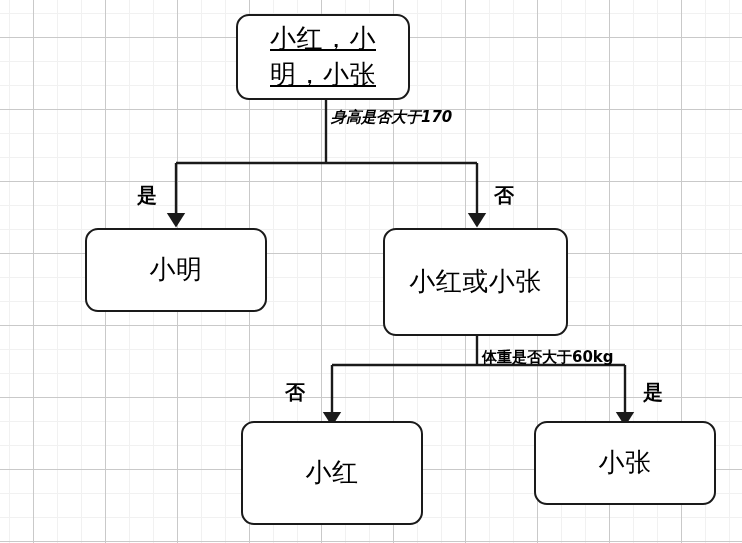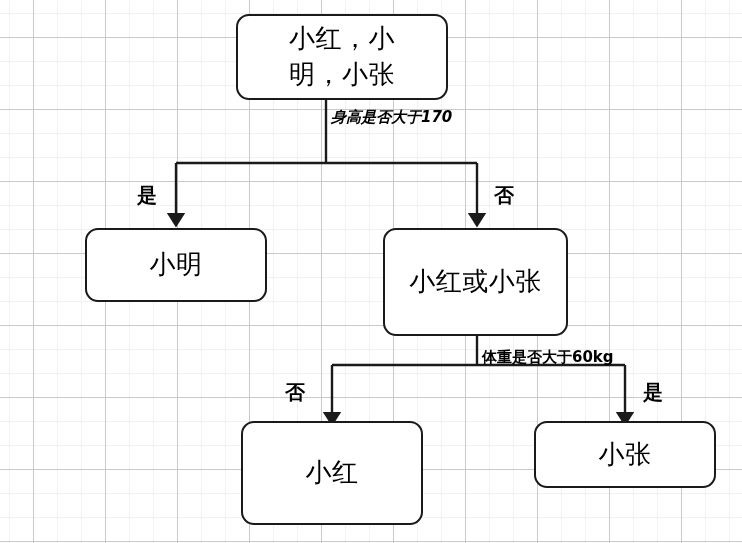--- a/index.html
+++ b/index.html
@@ -110,30 +110,30 @@
       <path d="M 332 365 L 625 365" stroke="#1a1a1a" stroke-width="2.4" fill="none"></path>
     </g>
     <g>
       <path d="M 332 365 L 332 417" stroke="#1a1a1a" stroke-width="2.4" fill="none" marker-end="url(#arrowhead)"></path>
     </g>
     <g>
       <path d="M 625 365 L 625 417" stroke="#1a1a1a" stroke-width="2.4" fill="none" marker-end="url(#arrowhead)"></path>
     </g>
   </svg>
 
-  <div class="node" style="left:236px; top:14px; width:212px; height:86px;">小红，小
+  <div class="node" style="left:236px; top:14px; width:174px; height:86px;text-decoration:underline;">小红，小
 明，小张</div>
 
-  <div class="node" style="left:85px; top:228px; width:182px; height:74px;">小明</div>
+  <div class="node" style="left:85px; top:228px; width:182px; height:84px;">小明</div>
 
   <div class="node" style="left:383px; top:228px; width:185px; height:108px;">小红或小张</div>
 
   <div class="node" style="left:241px; top:421px; width:182px; height:104px;">小红</div>
 
-  <div class="node" style="left:534px; top:421px; width:182px; height:67px;">小张</div>
+  <div class="node" style="left:534px; top:421px; width:182px; height:84px;">小张</div>
 
   <div class="edge-label" style="left:331px; top:108px;font-style:italic;">身高是否大于170</div>
 
   <div class="edge-label" style="left:482px; top:348px;">体重是否大于60kg</div>
 
   <div class="branch-label" style="left:137px; top:182px;">是</div>
 
   <div class="branch-label" style="left:494px; top:182px;">否</div>
 
   <div class="branch-label" style="left:285px; top:379px;">否</div>

